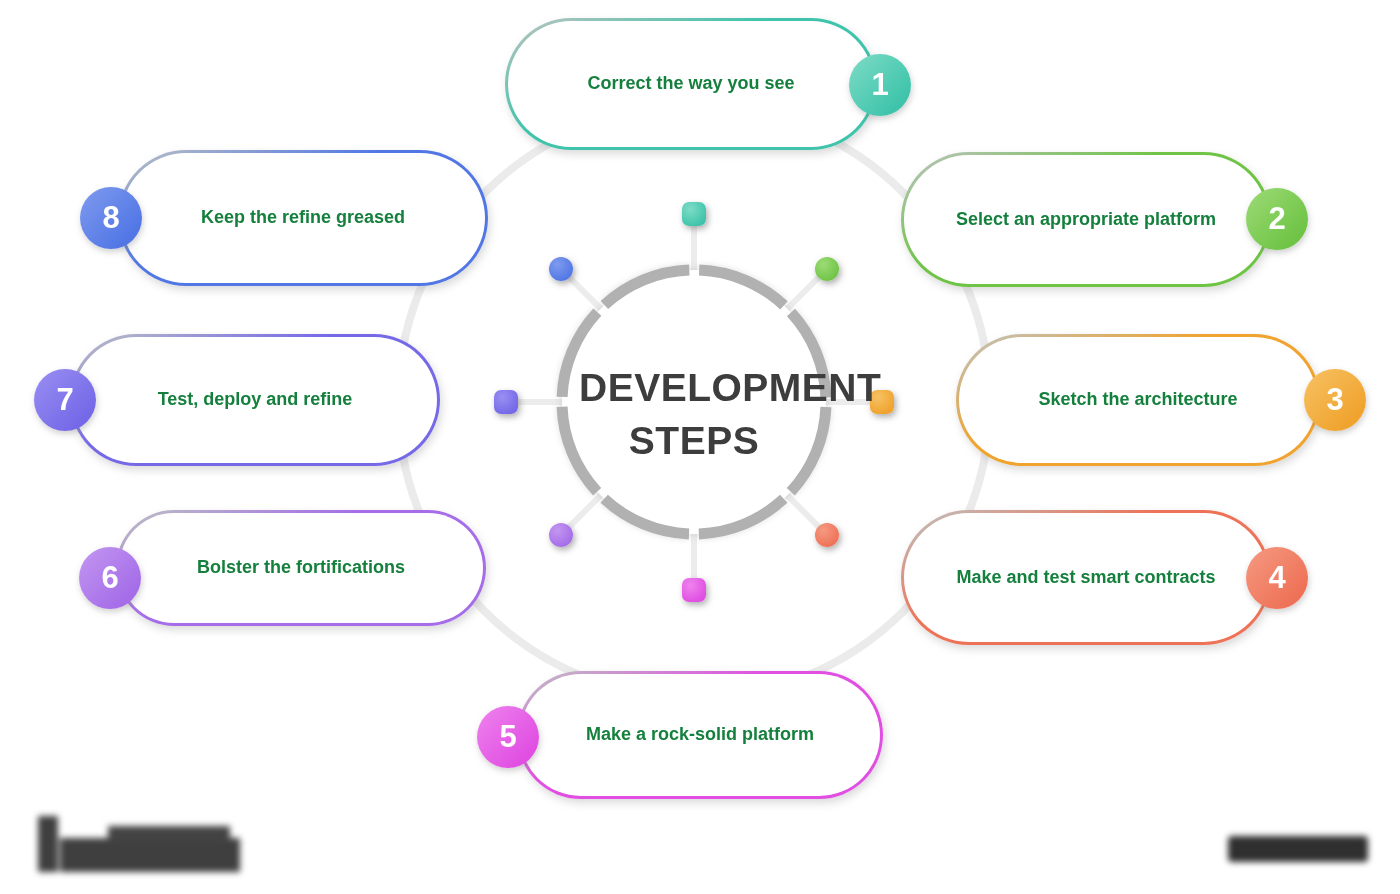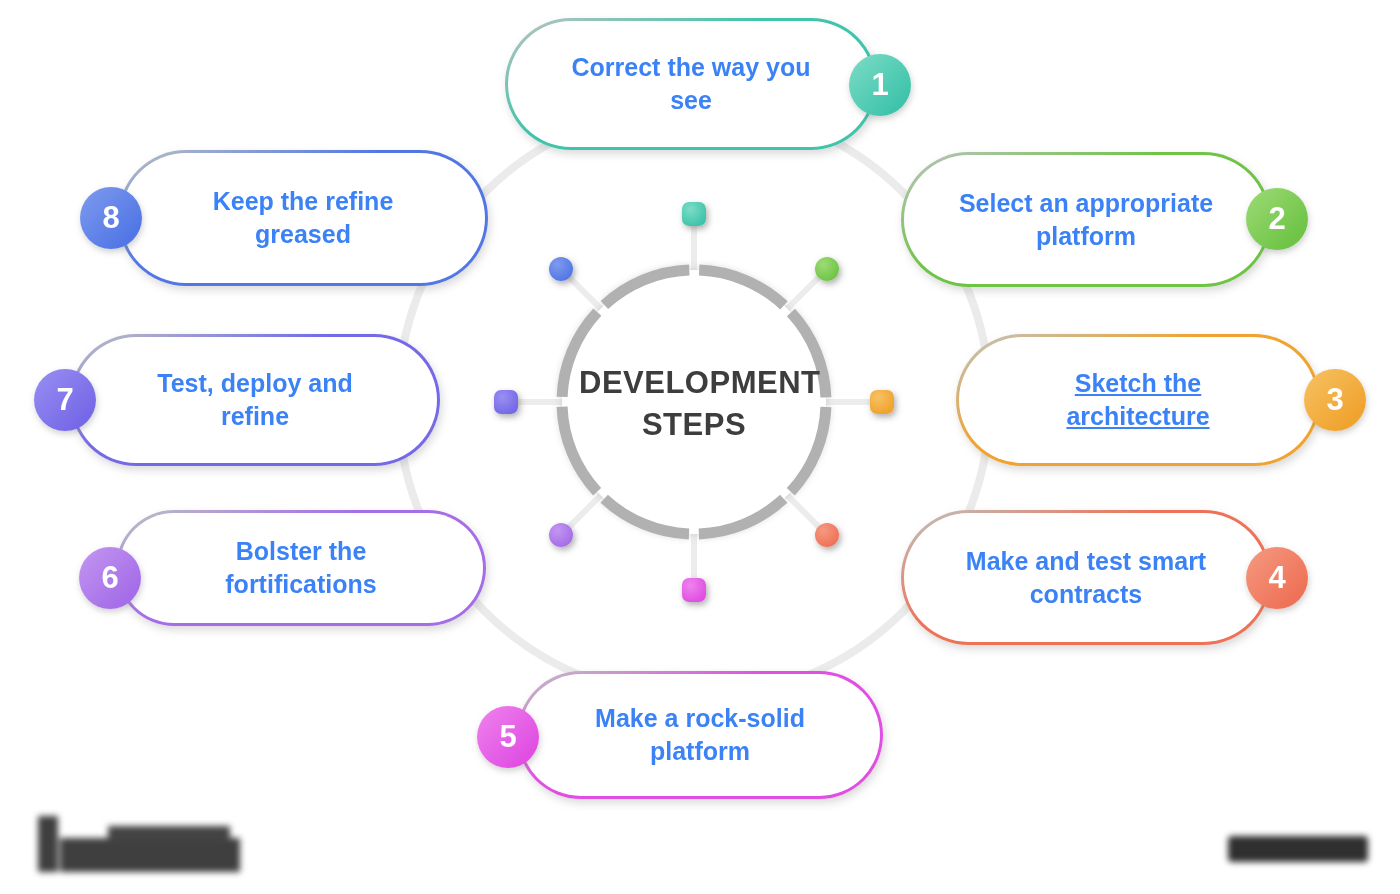--- a/index.html
+++ b/index.html
@@ -32,43 +32,43 @@
   .d-e {left:870px;top:390px;} .d-se{left:815px;top:523px;}
   .d-s {left:682px;top:578px;} .d-sw{left:549px;top:523px;}
   .d-w {left:494px;top:390px;} .d-nw{left:549px;top:257px;}
   
   .hub-svg{position:absolute;left:544px;top:252px;width:300px;height:300px;z-index:4;
     filter:drop-shadow(0 0 3px rgba(0,0,0,.12));}
   .hub-svg circle{fill:#ffffff;stroke:var(--ring,#b1b1b1);stroke-width:11;
     stroke-dasharray:93.67 10;stroke-dashoffset:98.67;}
   .hub-title{
     position:absolute;left:579px;top:362px;width:230px;z-index:5;text-align:center;
-    font-size:31px;font-weight:700;line-height:1.35;letter-spacing:.5px;color:#3d3d3d;
+    font-size:39px;font-weight:700;line-height:1.35;letter-spacing:.5px;color:#3d3d3d;
   }
   
   .pill{
     position:absolute;z-index:6;border-radius:75px;padding:3px;box-sizing:border-box;
     background:linear-gradient(155deg,#bdc3c1 0%, var(--c) 40%);
     box-shadow:2px 4px 8px rgba(150,150,150,.35);
   }
   .pill-inner{
     width:100%;height:100%;background:#ffffff;border-radius:72px;
     display:flex;align-items:center;justify-content:center;text-align:center;box-sizing:border-box;
   }
-  .pill-label{font-size:25px;font-weight:700;color:#3b82f6;line-height:1.32;}
+  .pill-label{font-size:18px;font-weight:700;color:#15803d;line-height:1.32;}
   .p1{left:505px;top:18px;width:372px;height:132px;}
   .p2{left:901px;top:152px;width:370px;height:135px;}
   .p3{left:956px;top:334px;width:364px;height:132px;}
   .p4{left:901px;top:510px;width:370px;height:135px;}
   .p5{left:517px;top:671px;width:366px;height:128px;}
   .p6{left:116px;top:510px;width:370px;height:116px;}
   .p7{left:70px;top:334px;width:370px;height:132px;}
   .p8{left:118px;top:150px;width:370px;height:136px;}
   .p1 .pill-label{max-width:240px;} .p2 .pill-label{max-width:300px;}
-  .p3 .pill-label{max-width:210px;text-decoration:underline;} .p4 .pill-label{max-width:300px;}
+  .p3 .pill-label{max-width:210px;} .p4 .pill-label{max-width:300px;}
   .p5 .pill-label{max-width:270px;} .p6 .pill-label{max-width:230px;}
   .p7 .pill-label{max-width:260px;} .p8 .pill-label{max-width:270px;}
   
   .badge{
     position:absolute;width:62px;height:62px;border-radius:50%;z-index:7;
     background:linear-gradient(135deg, var(--cl), var(--c) 80%);
     display:flex;align-items:center;justify-content:center;
     color:#fff;font-size:31px;font-weight:700;
     box-shadow:1px 3px 6px rgba(120,120,120,.35);
   }

